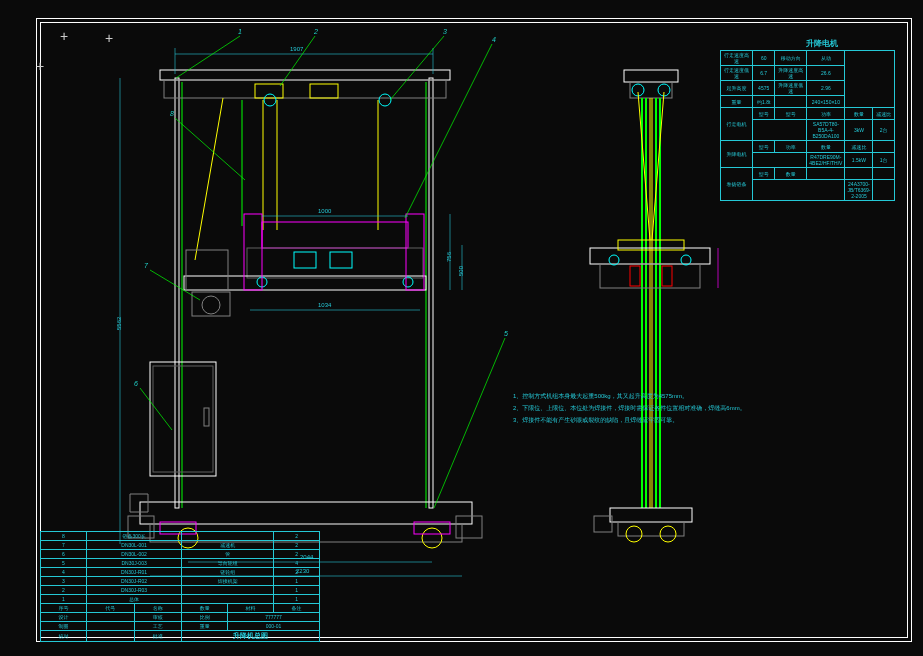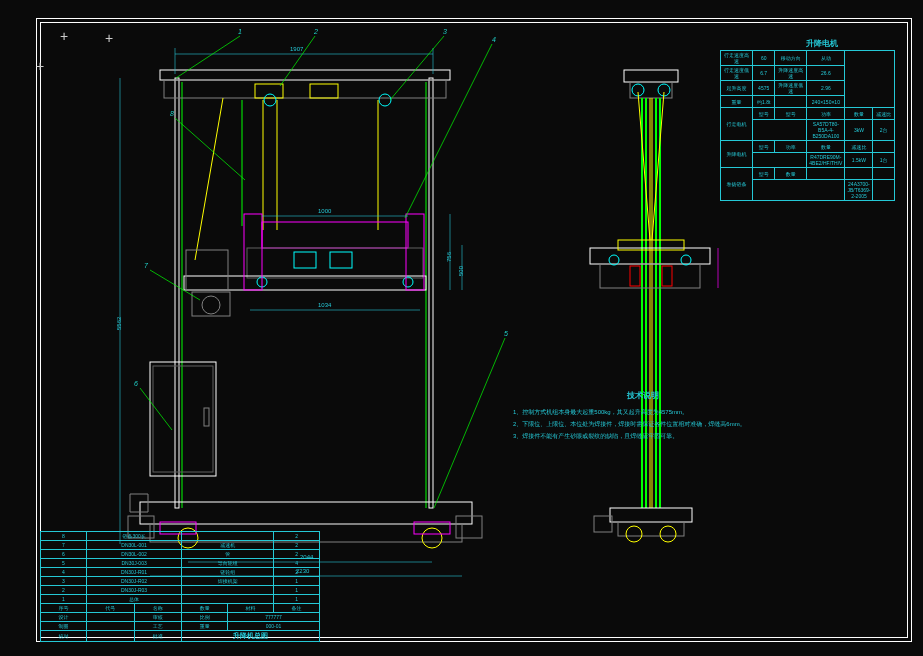--- a/index.html
+++ b/index.html
@@ -326,21 +326,20 @@
       </tr>
   <tr>
         <td colspan="3"></td>
         <td>24A3700-JB/T6369-2-2005</td>
         <td></td>
       </tr>
 </tbody>
   </table>
 
 <div class="notes">
-  <div class="notes-title">技术说明</div>
   <div>1、控制方式机组本身最大起重500kg，其又起升高度为4575mm。</div>
   <div>2、下限位、上限位、本位处为焊接件，焊接时需保证各件位置相对准确，焊缝高6mm。</div>
   <div>3、焊接件不能有产生砂眼或裂纹的缺陷，且焊缝应牢固可靠。</div>
 </div>
 
 <table class="titleblock">
   <tbody>
       <tr>
         <td>8</td>
         <td colspan="2">链条300长</td>

